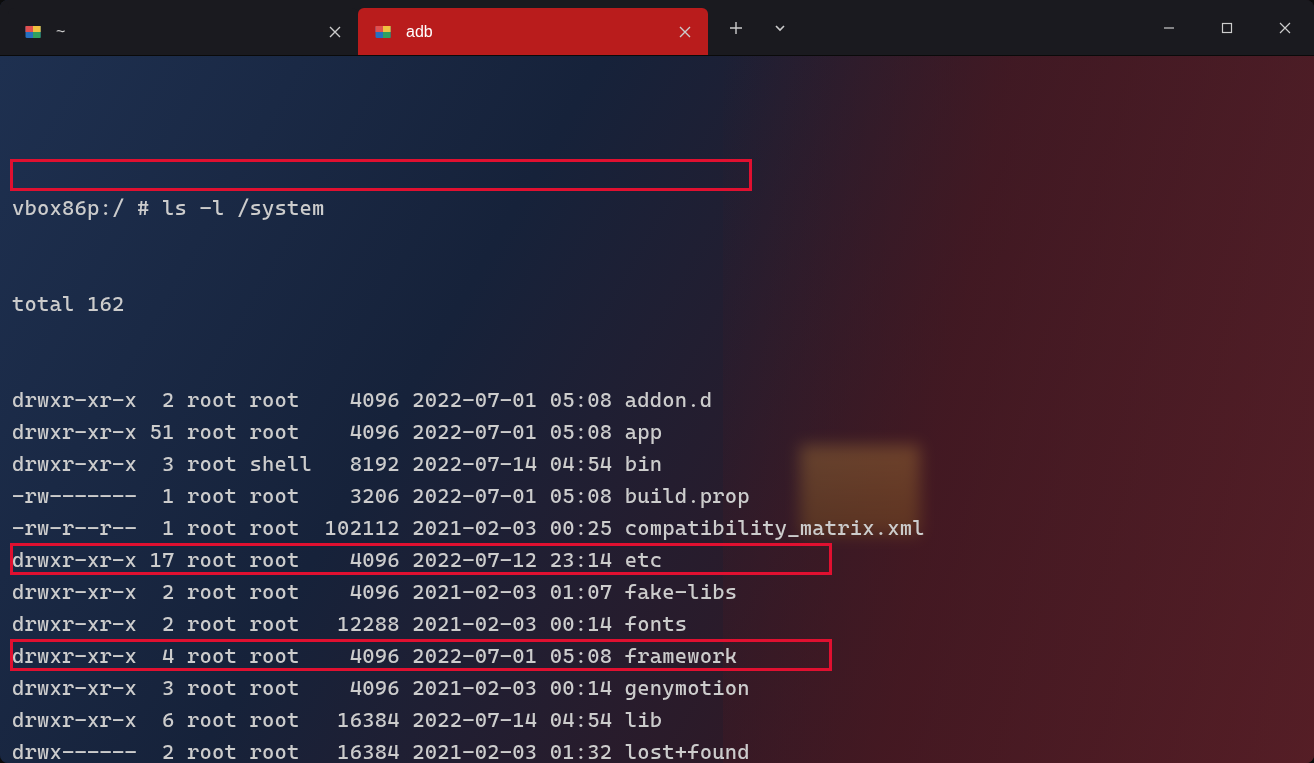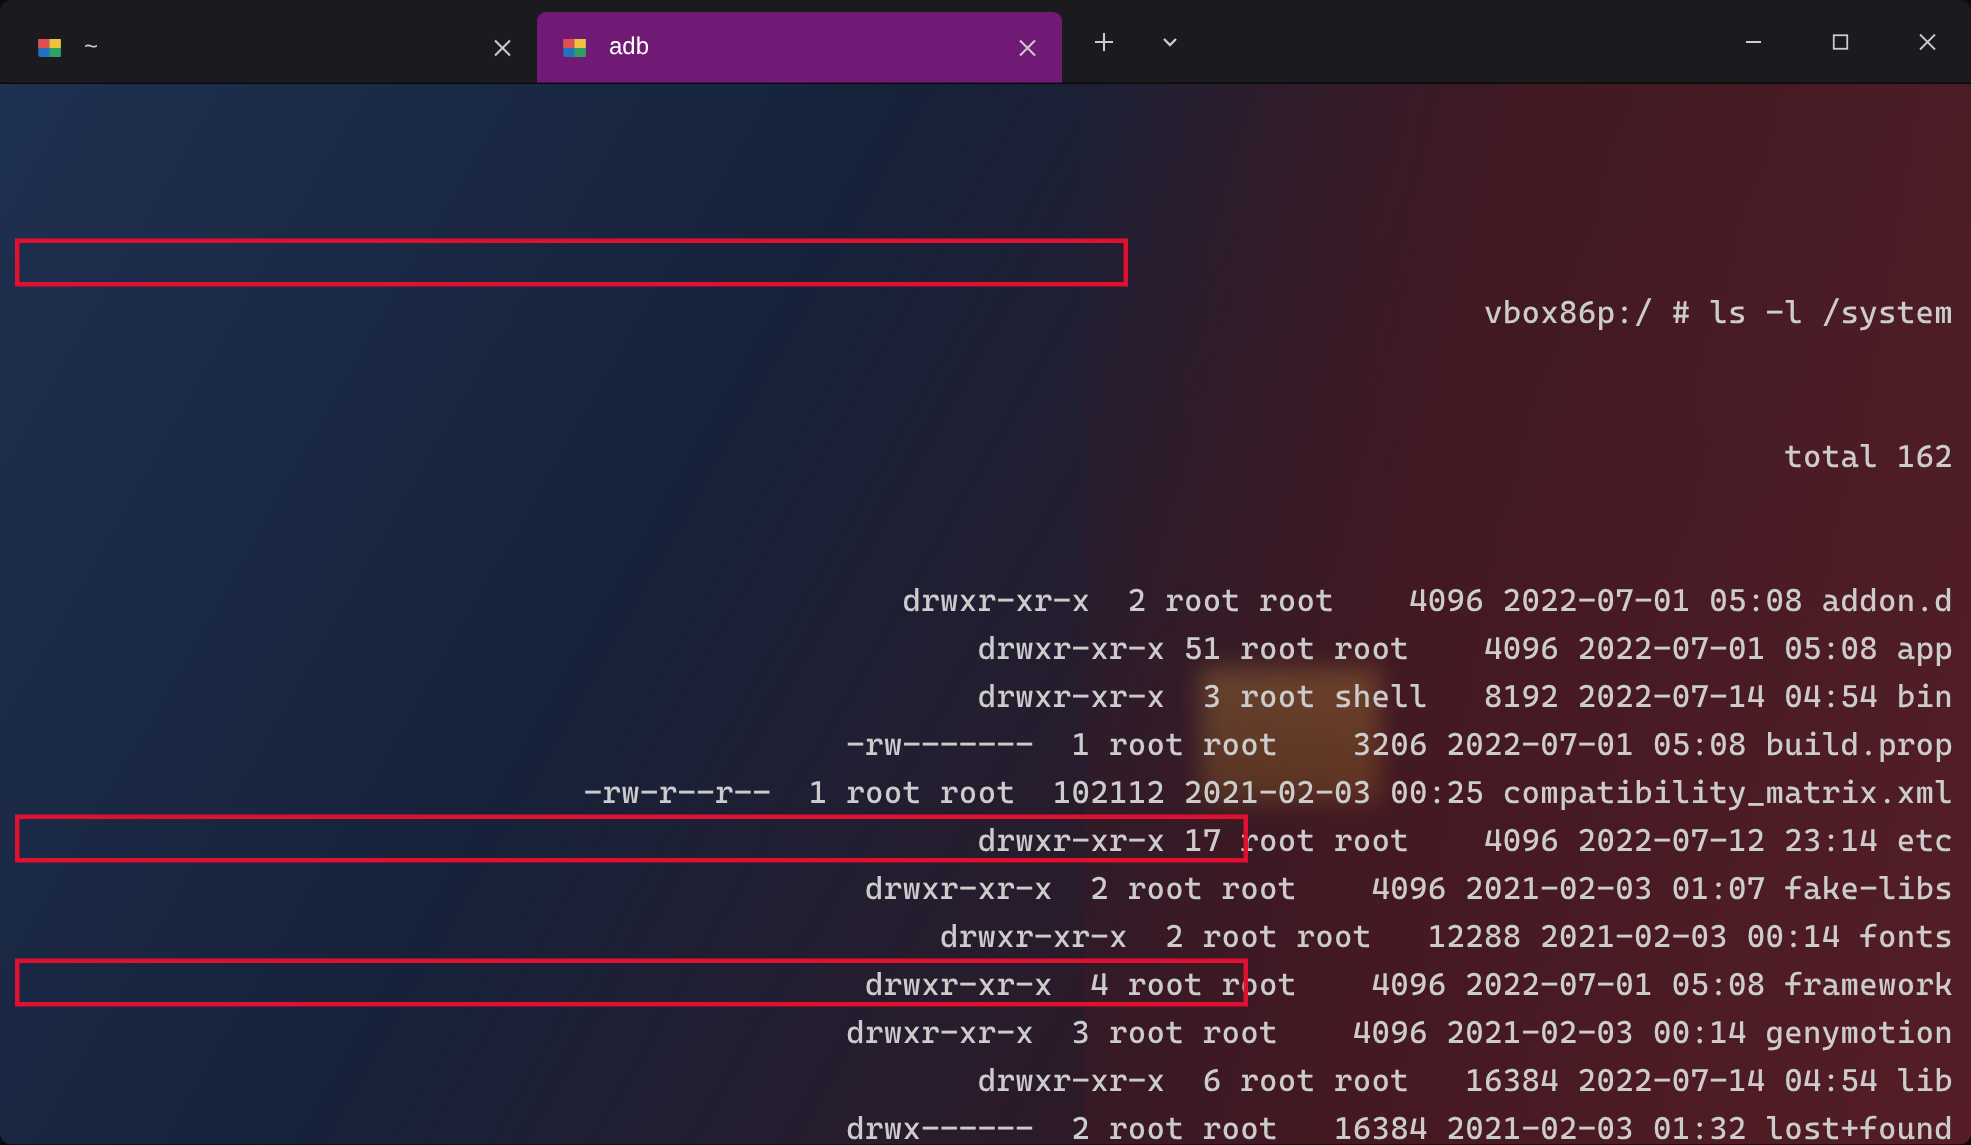--- a/index.html
+++ b/index.html
@@ -44,21 +44,21 @@
     cursor: pointer;
   }
   .tab.inactive {
     background: #1a1a1f;
     border-radius: 6px 6px 0 0;
     margin-top: 8px;
     margin-left: 8px;
     min-width: 350px;
   }
   .tab.active {
-    background: #701a75;
+    background: #b91c1c;
     border-radius: 6px 6px 0 0;
     margin-top: 8px;
     min-width: 350px;
     color: #ffffff;
   }
   .tab-icon {
     width: 18px;
     height: 18px;
     display: inline-flex;
     align-items: center;
@@ -134,21 +134,21 @@
     right: 30%; top: 55%;
     width: 120px; height: 90px;
     background: linear-gradient(#d8a040, #a07020);
     opacity: 0.3;
     filter: blur(8px);
   }
   .terminal-content {
     position: relative;
     z-index: 2;
   }
-  .line { display: block; height: 32px; text-align: right; }
+  .line { display: block; height: 32px; }
   .highlight-box {
     position: absolute;
     border: 3px solid #e01030;
     left: 10px;
     height: 32px;
     z-index: 3;
     pointer-events: none;
   }
 </style>
 </head>

